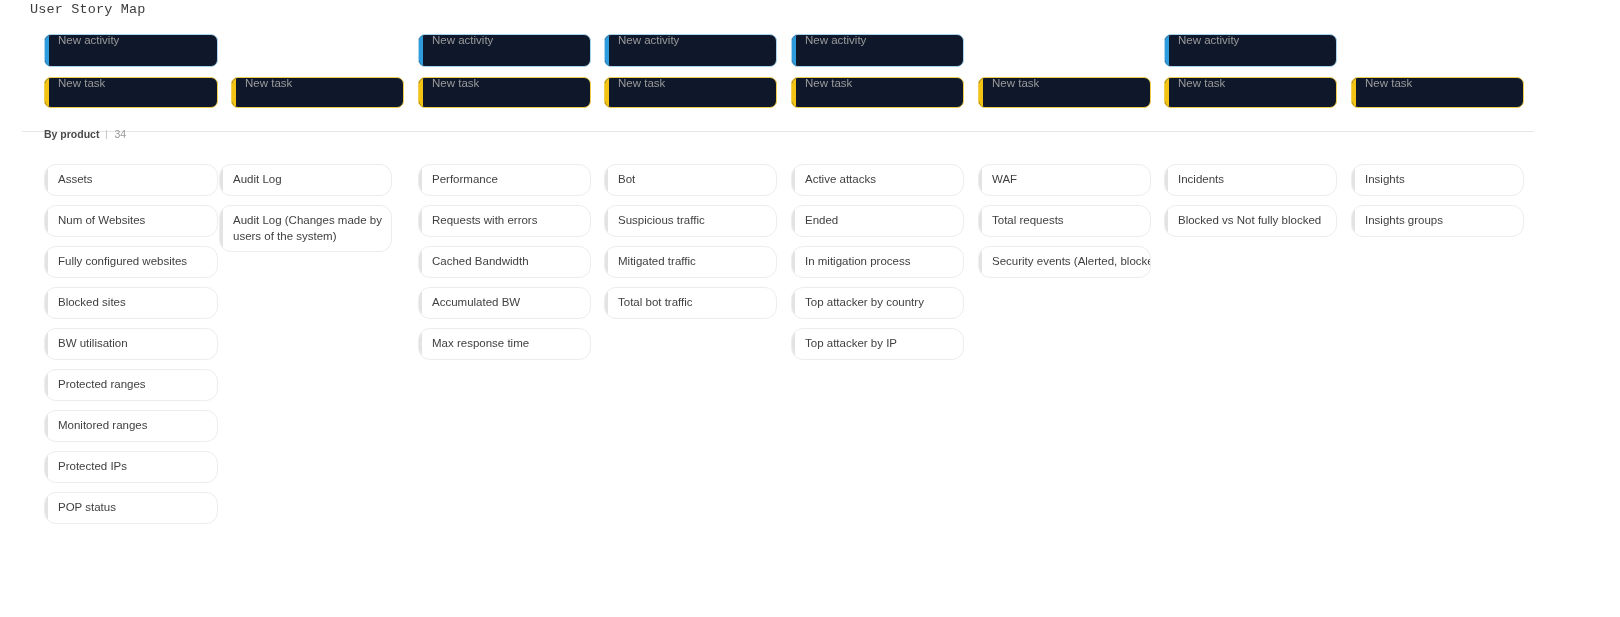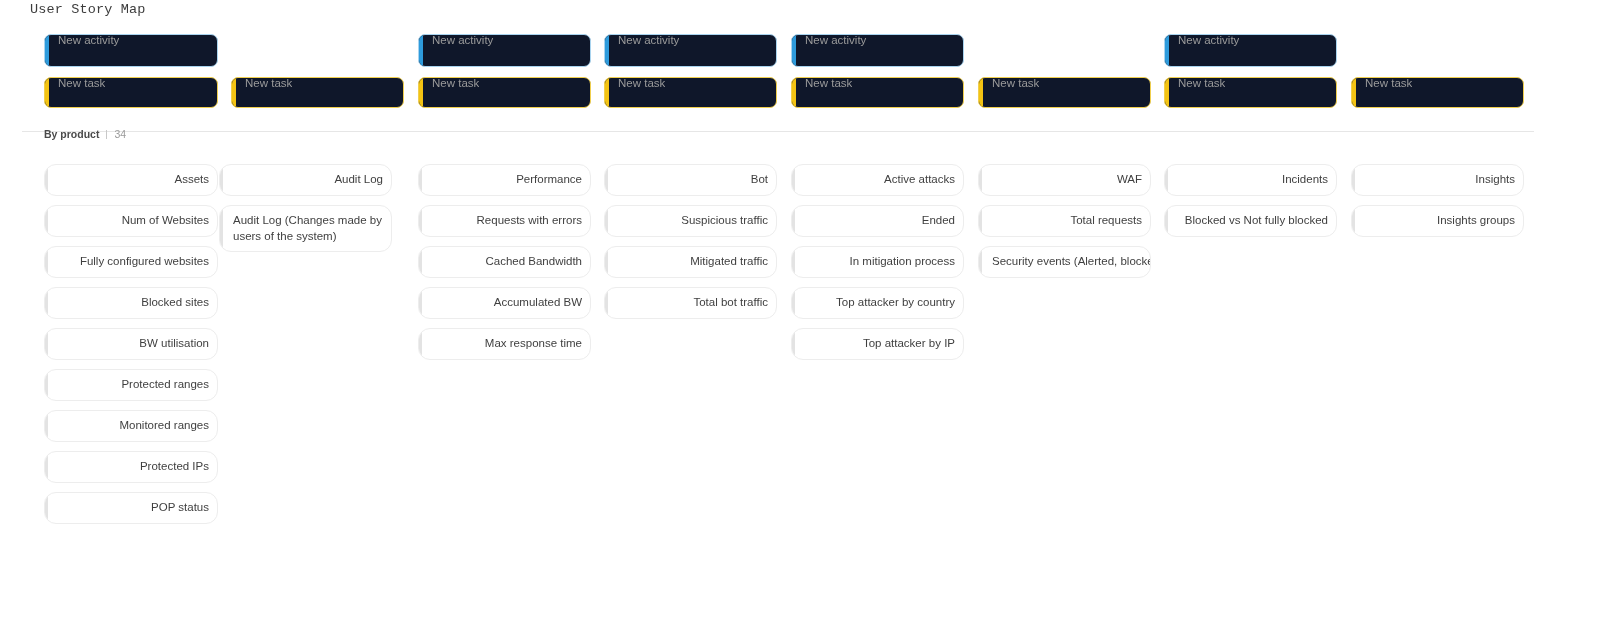--- a/index.html
+++ b/index.html
@@ -145,21 +145,20 @@
   .card-story {
     position: relative;
     background: #ffffff;
     border: 1px solid #ededed;
     border-radius: 12px;
     min-height: 32px;
     margin-bottom: 9px;
     display: flex;
     align-items: center;
     overflow: hidden;
-    justify-content: flex-end;
   }
 
   .card-story .accent {
     position: absolute;
     left: 0;
     top: 0;
     bottom: 0;
     width: 3px;
     background: #e3e3e3;
   }

